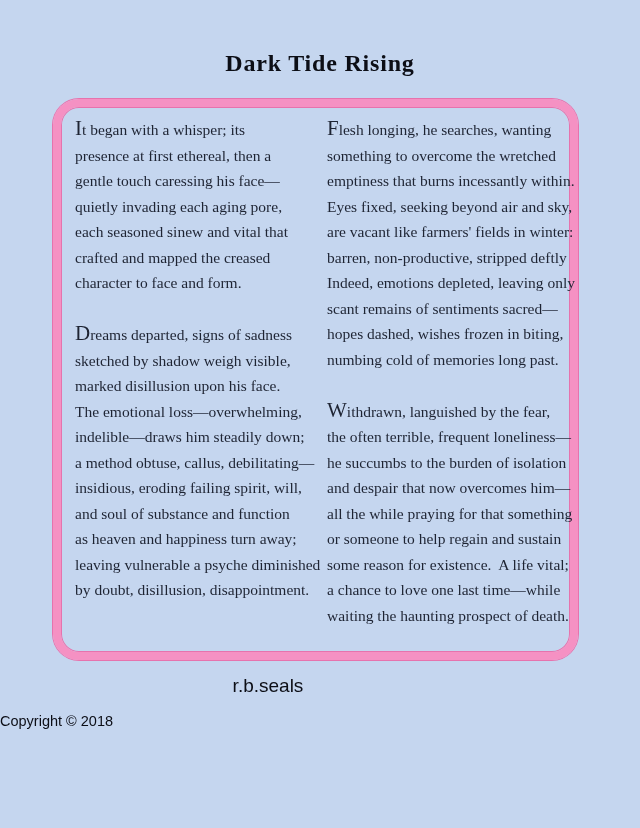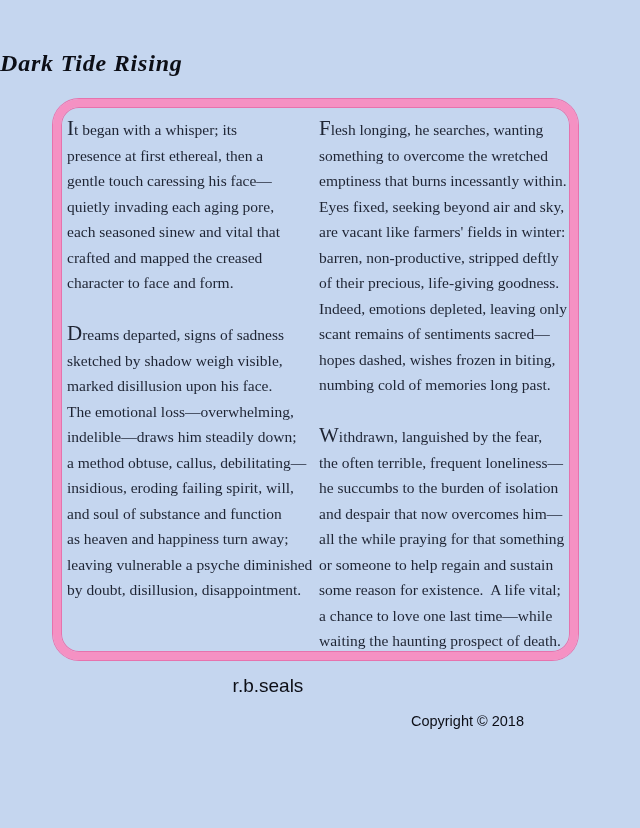--- a/index.html
+++ b/index.html
@@ -21,37 +21,37 @@
   .page {
     position: relative;
     width: 640px;
     height: 828px;
   }
   .title {
     position: absolute;
     top: 50px;
     left: 0;
     width: 640px;
+    text-align: center;
     font-family: "Liberation Serif", serif;
     font-size: 24px;
     font-weight: bold;
     letter-spacing: 0.8px;
     color: var(--heading);
-    font-style: italic;
   }
   .poem-box {
     position: absolute;
     left: 53px;
     top: 99px;
     width: 525px;
     height: 561px;
     border: 8px solid var(--pink);
     border-radius: 26px;
     box-shadow: 0 0 0 1px var(--pink-edge), inset 0 0 0 1px var(--pink-edge);
-    padding: 9px 0 0 6px;
+    padding: 9px 0 0 14px;
     display: flex;
   }
   .col { display: block; }
   .col-left  { width: 252px; }
   .col-right { width: 243px; }
   .stanza { margin: 0; }
   .stanza + .stanza { margin-top: 25.5px; }
   .line {
     font-size: 15.5px;
     line-height: 25.5px;
@@ -70,21 +70,21 @@
     text-align: center;
     font-family: "Liberation Sans", sans-serif;
     font-size: 19px;
     color: var(--heading);
   }
   .copyright {
     position: absolute;
     top: 713px;
     left: 0;
     width: 524px;
-    text-align: right;
+    text-align: left;
     font-family: "Liberation Sans", sans-serif;
     font-size: 14.5px;
     color: var(--heading);
   }
 </style>
 </head>
 <body>
 
 <div class="page">
 
@@ -116,21 +116,20 @@
         </div>
       </div>
     <div class="col col-right">
         <div class="stanza">
           <div class="line"><span class="initial">F</span>lesh longing, he searches, wanting</div>
           <div class="line">something to overcome the wretched</div>
           <div class="line">emptiness that burns incessantly within.</div>
           <div class="line">Eyes fixed, seeking beyond air and sky,</div>
           <div class="line">are vacant like farmers' fields in winter:</div>
           <div class="line">barren, non-productive, stripped deftly</div>
-          <div class="line">of their precious, life-giving goodness.</div>
           <div class="line">Indeed, emotions depleted, leaving only</div>
           <div class="line">scant remains of sentiments sacred—</div>
           <div class="line">hopes dashed, wishes frozen in biting,</div>
           <div class="line">numbing cold of memories long past.</div>
         </div>
         <div class="stanza">
           <div class="line"><span class="initial">W</span>ithdrawn, languished by the fear,</div>
           <div class="line">the often terrible, frequent loneliness—</div>
           <div class="line">he succumbs to the burden of isolation</div>
           <div class="line">and despair that now overcomes him—</div>

